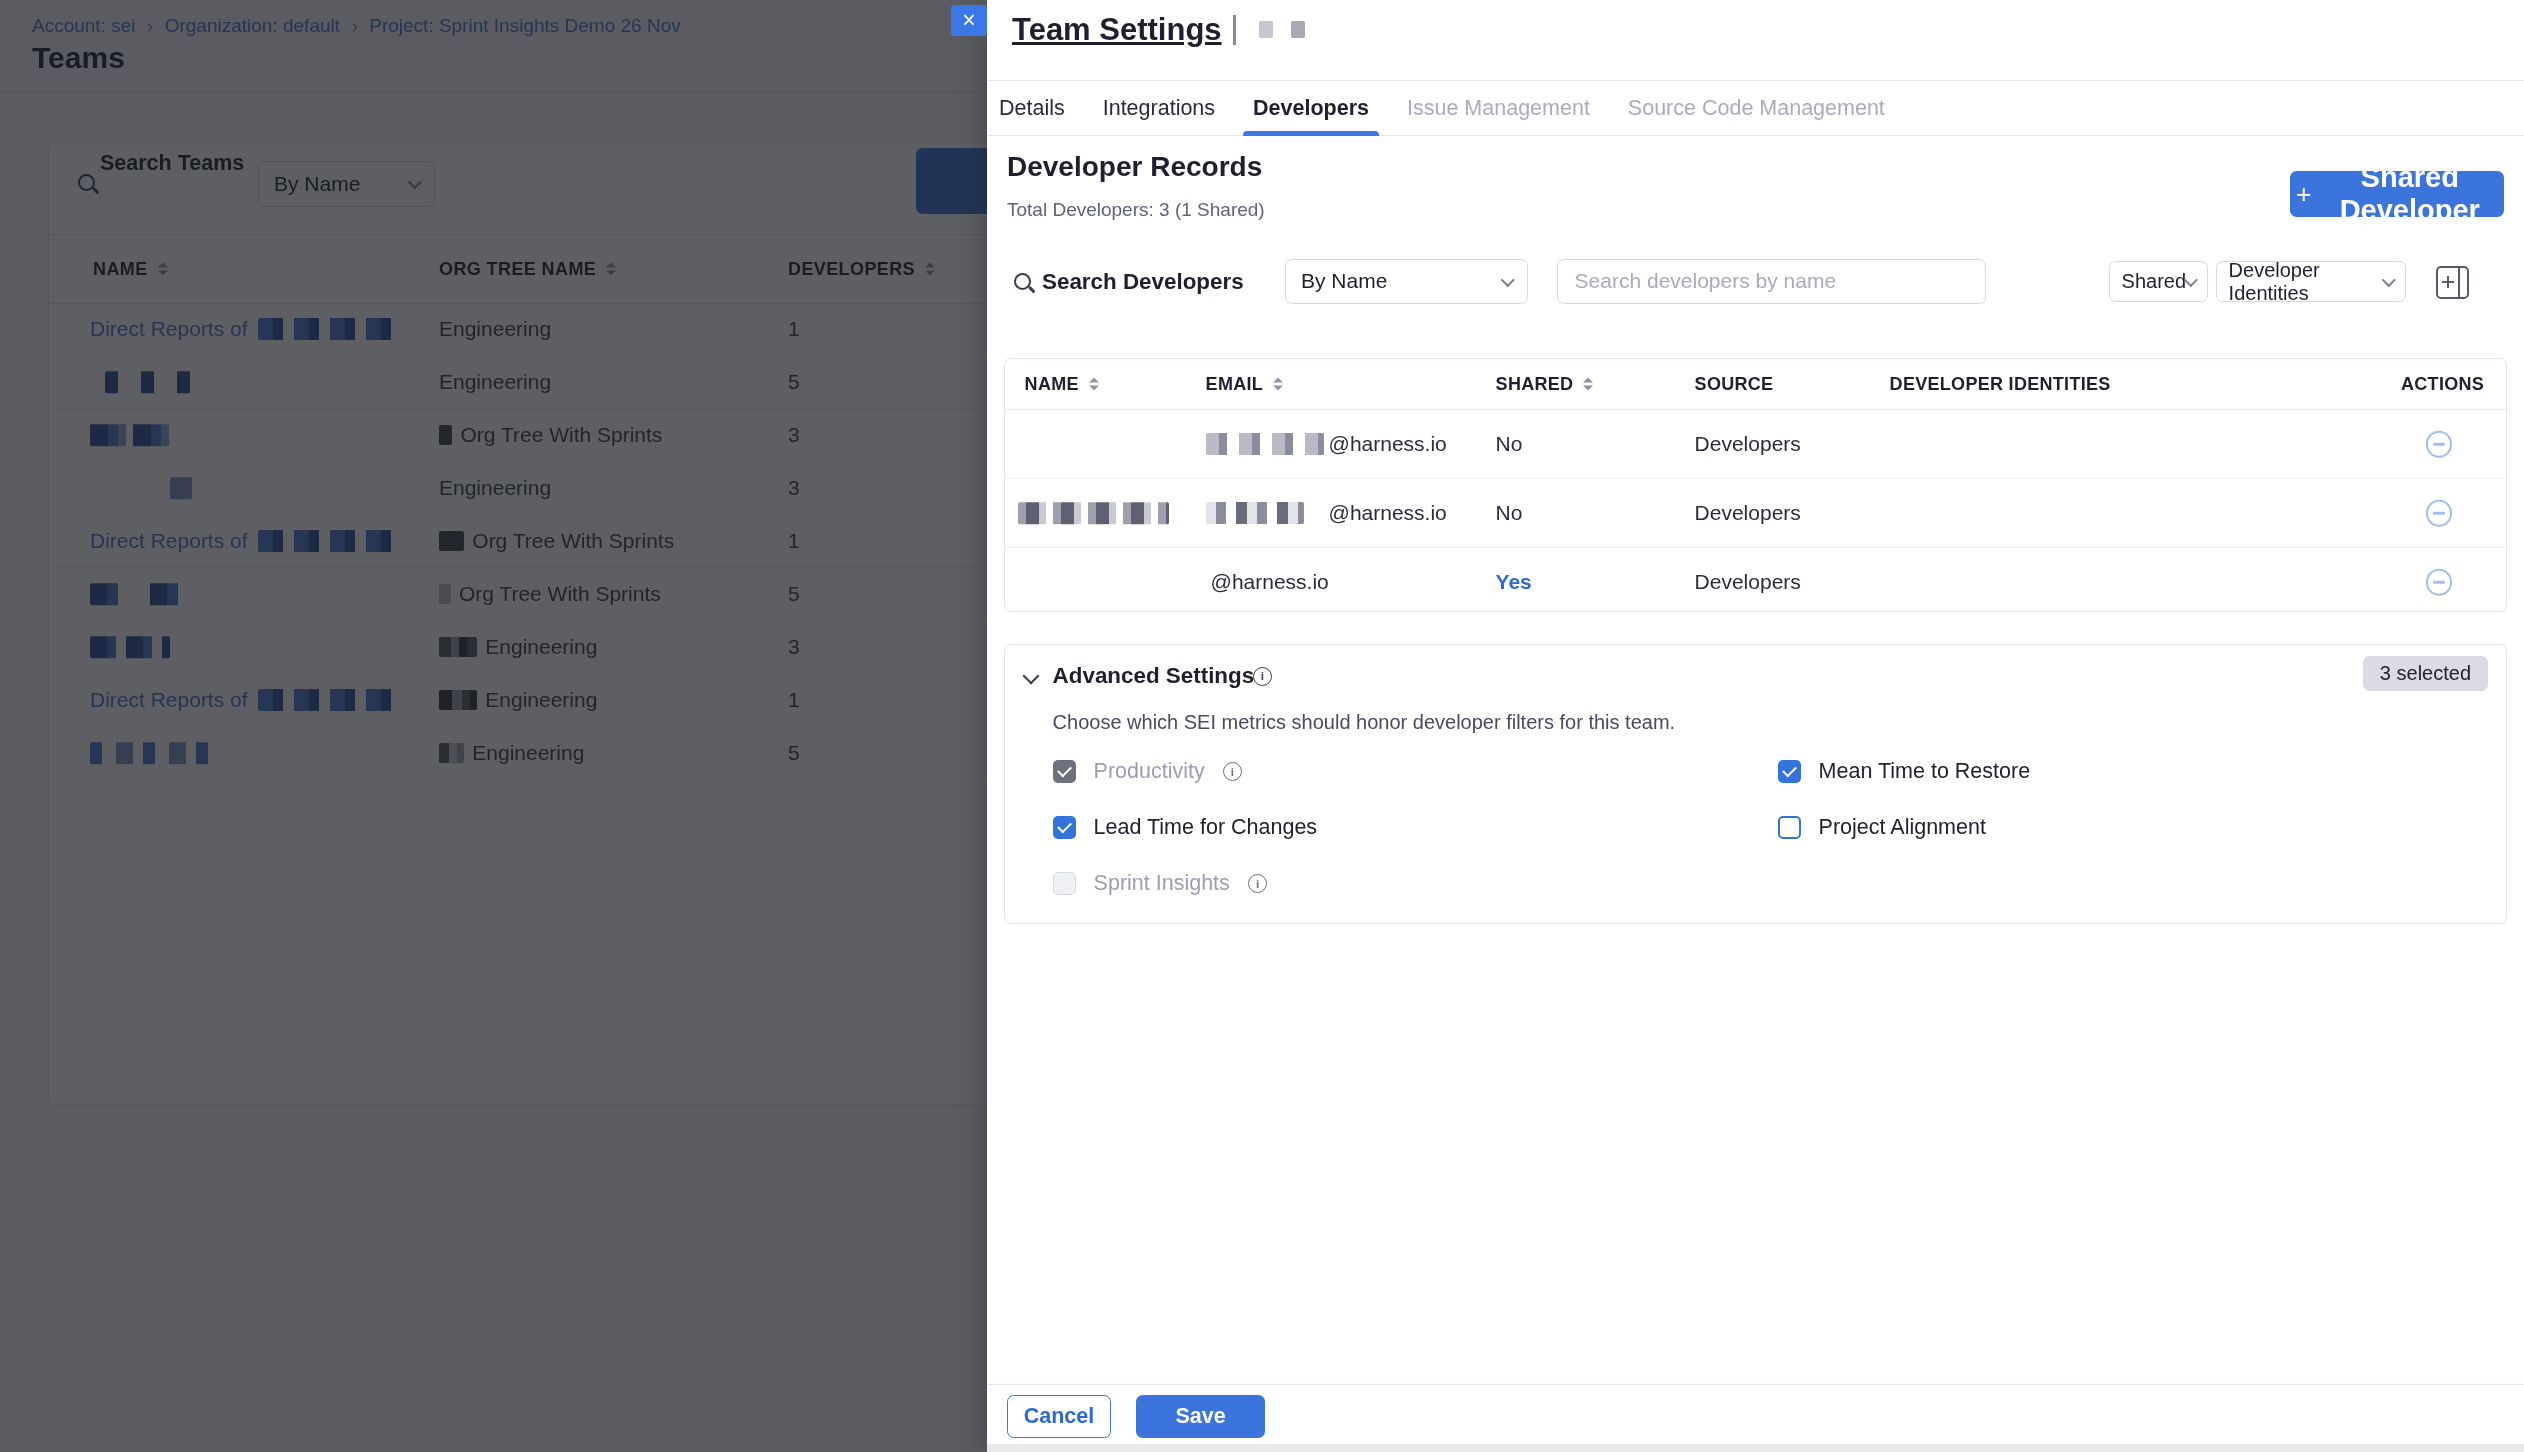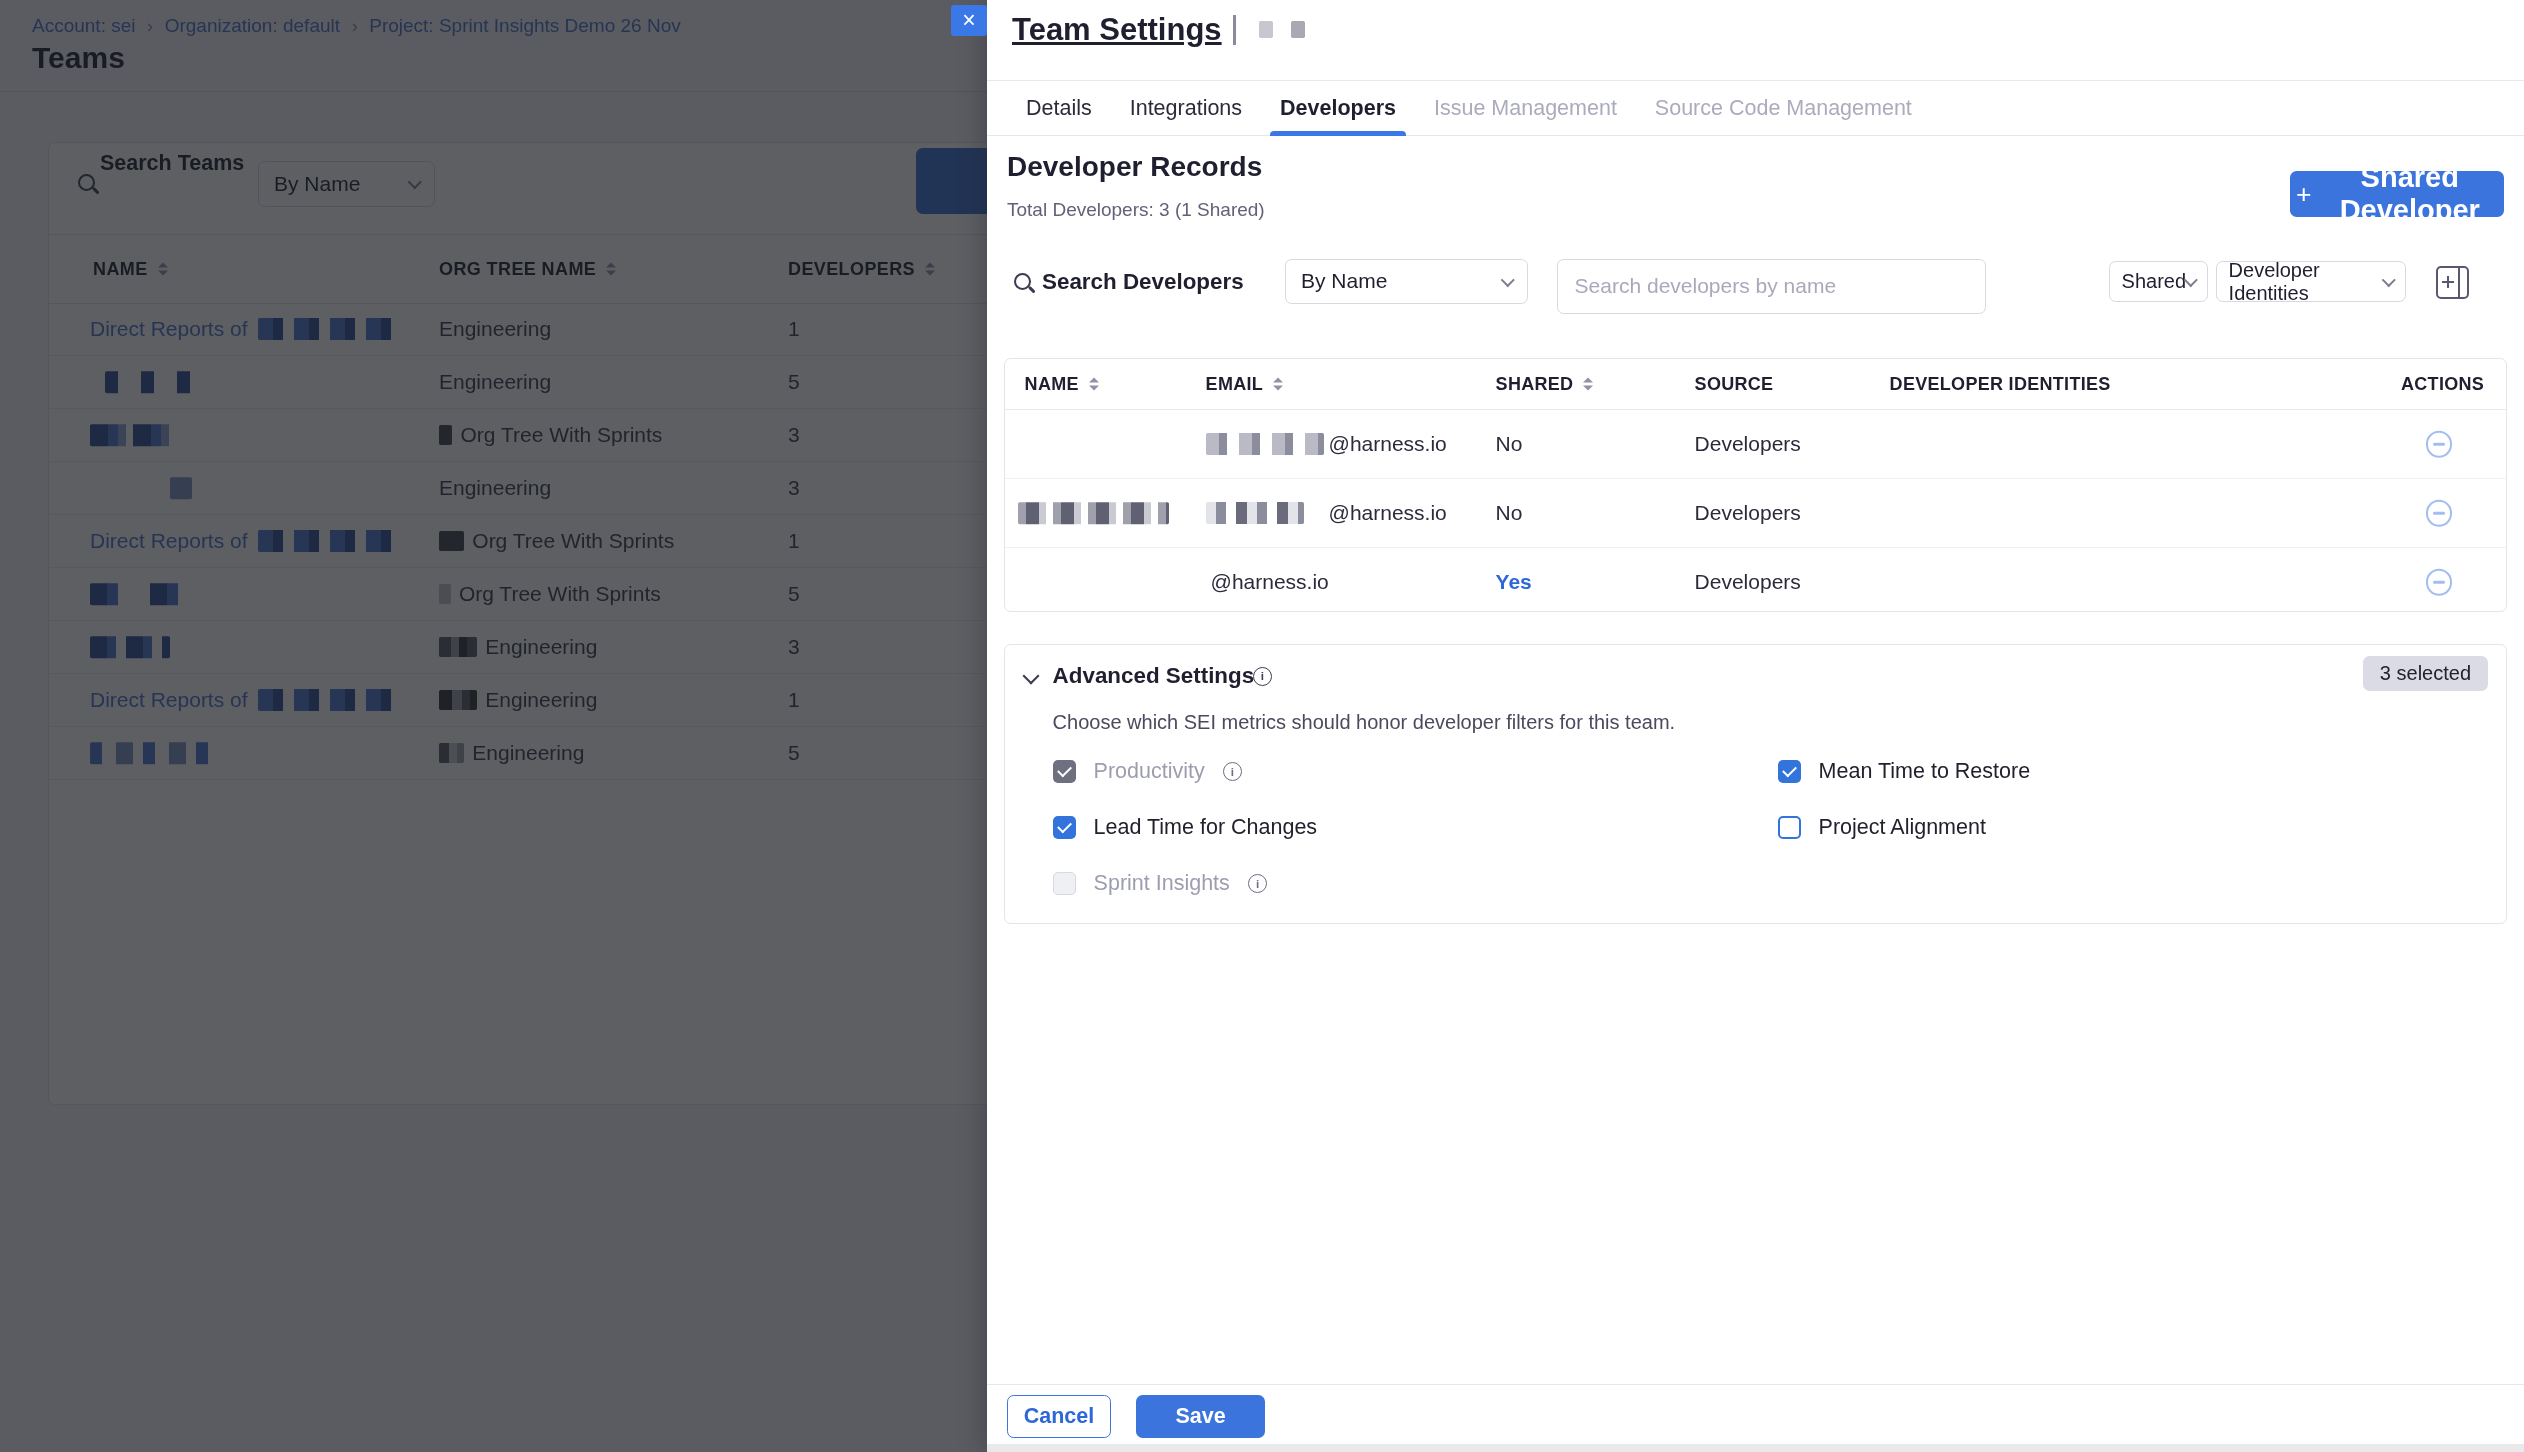--- a/index.html
+++ b/index.html
@@ -60,35 +60,35 @@
   .overlay{position:absolute;left:0;top:0;width:987px;height:1452px;background:rgba(24,27,33,.70);z-index:5;}
   
   .drawer{position:absolute;left:987px;top:0;width:1538px;height:1452px;background:#fff;z-index:10;box-shadow:-6.6px 0 20px rgba(30,32,48,.25);}
   .close-btn{position:absolute;left:-36px;top:5px;width:36px;height:31px;background:#3b78e7;color:#fff;border:none;border-radius:3.3px;font-size:23px;line-height:31px;text-align:center;cursor:pointer;z-index:11;padding:0;font-family:inherit;}
   .drawer-title-row{position:absolute;left:25px;top:11.6px;display:flex;align-items:center;}
   .drawer-title{font-size:31px;font-weight:700;color:#1f1f30;text-decoration:underline;}
   .title-bar{width:2.5px;height:30px;background:#8a8a9a;margin-left:11.6px;}
   .title-redact{width:14px;height:16.6px;border-radius:1.7px;margin-left:23px;background:#c7c7cf;}
   .title-redact.dark{background:#a9a9b4;margin-left:18px;}
   .drawer-divider{position:absolute;left:0;top:80px;width:100%;height:0.8px;background:#e8e8f0;}
-  .tabs{position:absolute;left:0;top:81px;width:100%;height:55px;display:flex;gap:38px;padding-left:39px;align-items:center;border-bottom:0.8px solid #e6e6ee;box-sizing:border-box;}
+  .tabs{position:absolute;left:0;top:81px;width:100%;height:55px;display:flex;gap:38px;padding-left:12px;align-items:center;border-bottom:0.8px solid #e6e6ee;box-sizing:border-box;}
   .tab{position:relative;height:100%;display:flex;align-items:center;font-size:21.5px;color:#2b2b3a;cursor:pointer;}
   .tab.active{color:#1f1f30;font-weight:700;}
   .tab.active::after{content:"";position:absolute;left:-10px;right:-10px;bottom:-0.8px;height:5px;background:#3b77e8;border-radius:4.1px 4.1px 0 0;}
   .tab.disabled{color:#ababbe;}
   .section-title{position:absolute;left:20px;top:151px;font-size:28px;font-weight:700;color:#1f1f30;}
   .section-sub{position:absolute;left:20px;top:199px;font-size:19px;color:#61617a;}
   .add-btn{position:absolute;left:1303px;top:171px;width:214px;height:46px;background:#3b74dd;border:none;border-radius:6.6px;color:#fff;display:flex;align-items:center;justify-content:center;gap:10px;cursor:pointer;font-family:inherit;}
   .add-btn .plus{font-size:26.5px;font-weight:400;line-height:1;}
   .add-btn .lbl{font-size:29px;font-weight:700;}
   .dsearch-row{position:absolute;left:0;top:258px;width:100%;height:46px;}
   .dsearch-icon{position:absolute;left:26.5px;top:15px;}
   .dsearch-label{position:absolute;left:55px;top:10.8px;font-size:22.4px;font-weight:700;color:#1f1f30;}
   .dfilter{position:absolute;left:298px;top:0.8px;width:243px;height:45px;font-size:21px;}
-  .dinput{position:absolute;left:570px;top:0.8px;width:429px;height:55px;border:1.2px solid #d8d8e2;border-radius:6.6px;padding:0 16.6px;font-size:21px;color:#1f1f30;font-family:inherit;box-sizing:border-box;background:#fff;}
+  .dinput{position:absolute;left:570px;top:0.8px;width:429px;height:45px;border:1.2px solid #d8d8e2;border-radius:6.6px;padding:0 16.6px;font-size:21px;color:#1f1f30;font-family:inherit;box-sizing:border-box;background:#fff;}
   .shared-filter{position:absolute;left:1122px;top:3.3px;width:99px;height:41px;font-size:20px;padding:0 11.6px;}
   .ids-filter{position:absolute;left:1229px;top:3.3px;width:190px;height:41px;font-size:20px;padding:0 11.6px;}
   .colbtn{position:absolute;left:1449px;top:7.5px;width:33px;height:33px;border:2.5px solid #585870;border-radius:5px;background:#fff;cursor:pointer;box-sizing:border-box;}
   .colbtn::before{content:"";position:absolute;top:0;bottom:0;right:7.5px;border-right:2.5px solid #585870;}
   .colbtn .cb-h{position:absolute;left:4.1px;top:13.2px;width:11.6px;height:2.5px;background:#585870;}
   .colbtn .cb-v{position:absolute;left:8.7px;top:8.7px;width:2.5px;height:11.6px;background:#585870;}
   
   .dev-card{position:absolute;left:16.6px;top:358px;width:1503px;height:254px;border:0.8px solid #e4e4ec;border-radius:6.6px;background:#fff;box-sizing:border-box;}
   .dhead{position:relative;height:50px;border-bottom:0.8px solid #e9e9f0;}
   .dhcell{position:absolute;top:50%;transform:translateY(-50%);font-size:18px;font-weight:700;letter-spacing:0.3px;color:#1f1f30;display:flex;align-items:center;}

